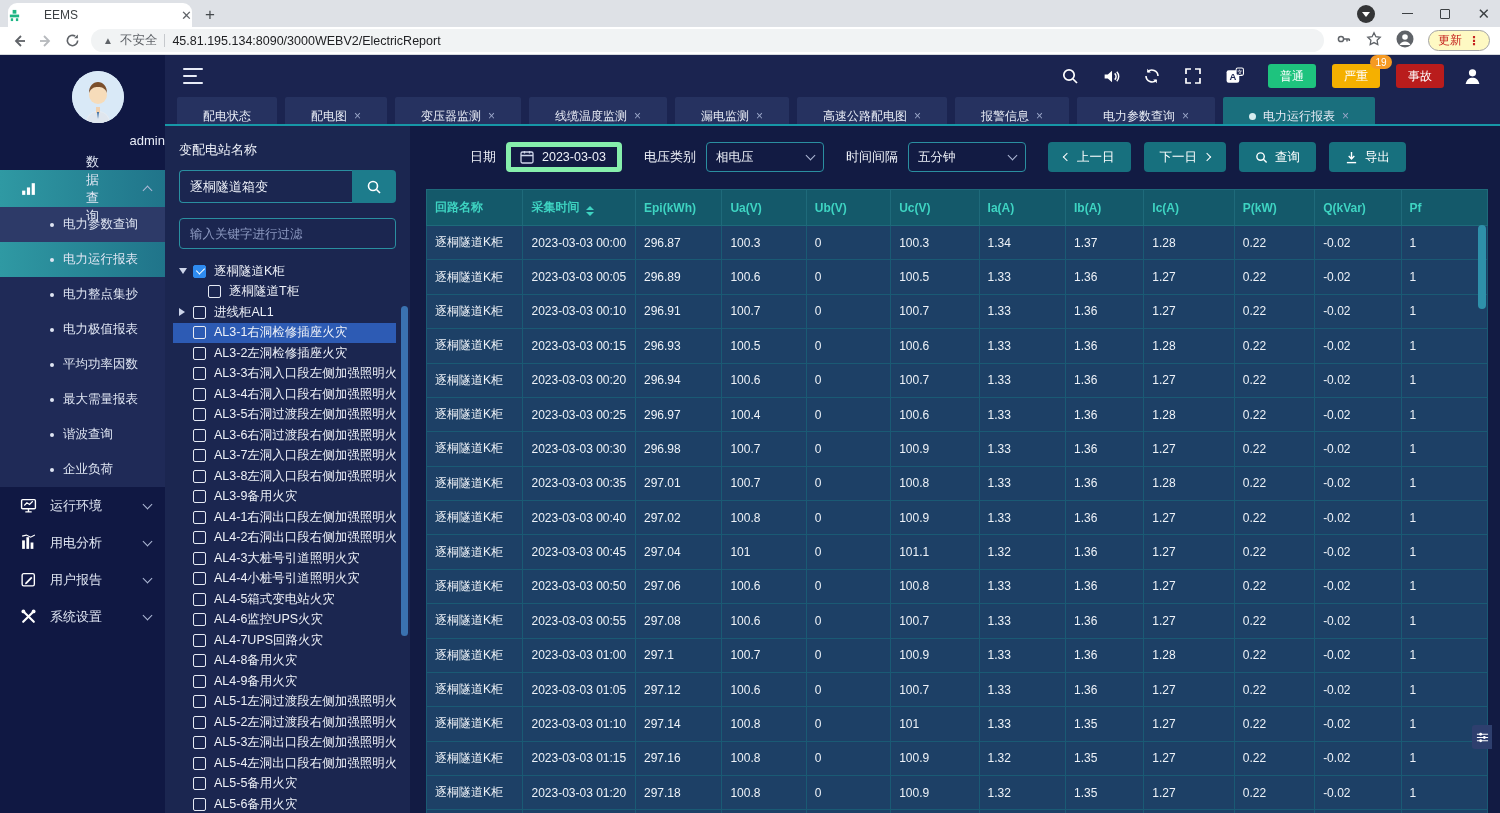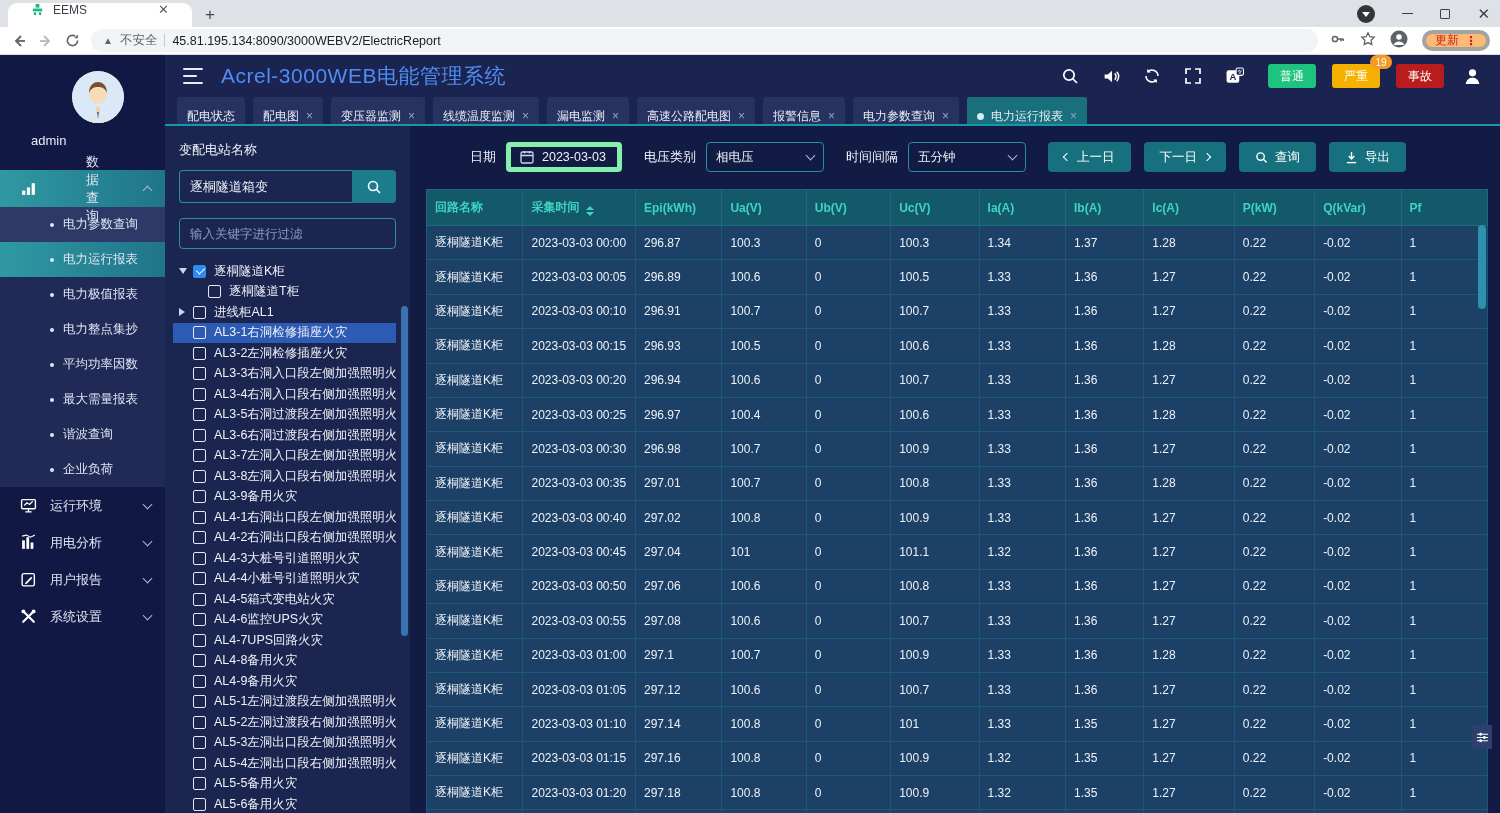--- a/index.html
+++ b/index.html
@@ -1,48 +1,48 @@
 <!DOCTYPE html>
 <html><head>
 <meta charset="utf-8">
 <style>
   * { margin:0; padding:0; box-sizing:border-box; }
   html,body { width:1500px; height:813px; overflow:hidden; font-family:"Liberation Sans","DejaVu Sans",sans-serif; }
   body { background:#121b43; }
 
   
   .tabstrip { height:27px; background:#dee1e6; display:flex; align-items:flex-end; padding-left:8px; position:relative; }
-  .btab { width:184px; height:24px; background:#fff; border-radius:9px 9px 0 0; display:flex; gap:9px; padding:0 23px; font-size:12px; color:#3c4043; }
+  .btab { width:184px; height:24px; background:#fff; border-radius:9px 9px 0 0; display:flex; align-items:center; gap:23px; padding:0 0; font-size:12px; color:#3c4043; }
   .btab .logo { width:13px; height:13px; flex:none; }
   .btab .ttl { flex:1; overflow:hidden; white-space:nowrap; }
   .btab .bclose { color:#5f6368; font-size:13px; line-height:1; cursor:pointer; }
   .newtab { width:24px; height:24px; display:flex; align-items:center; justify-content:center; font-size:17px; color:#45494d; margin-left:6px; }
   .winctl { position:absolute; right:10px; top:0; height:27px; display:flex; align-items:center; gap:27px; }
   .mediabtn { width:18px; height:18px; border-radius:50%; background:#343537; color:#fff; display:flex; align-items:center; justify-content:center; }
   .mediabtn .car { width:0; height:0; border-left:4px solid transparent; border-right:4px solid transparent; border-top:5px solid #fff; margin-top:2px; }
   .wmin { width:11px; height:1.6px; background:#3c4043; }
   .wmax { width:10px; height:10px; border:1.4px solid #3c4043; border-radius:1px; }
   .wclose { font-size:15px; color:#3c4043; line-height:1; }
 
   .navbar { height:28px; background:#fff; display:flex; align-items:center; padding:0 10px; gap:10px; border-bottom:1px solid #d7dade; }
   .navicon { width:17px; height:17px; display:flex; align-items:center; justify-content:center; color:#5f6368; }
   .navicon.dis { color:#b6b9bd; }
   .addr { flex:1; height:23px; background:#f1f3f4; border-radius:12px; display:flex; align-items:center; padding:0 12px; gap:7px; font-size:12.5px; }
   .warn { color:#5f6368; font-size:10px; }
   .insecure { color:#5f6368; }
   .addr .sep { width:1px; height:13px; background:#c6c9cd; }
   .addr .url { color:#202124; }
   .addr-right { display:flex; align-items:center; gap:14px; margin-left:2px; }
-  .update { height:21px; border:4px solid #a3a3a3; background:#fdba74; border-radius:11px; display:flex; align-items:center; gap:6px; padding:0 9px; color:#c5221f; font-size:12px; }
+  .update { height:21px; border:1px solid #a3a3a3; background:#fef9c3; border-radius:11px; display:flex; align-items:center; gap:6px; padding:0 9px; color:#c5221f; font-size:12px; }
   .update .dots { letter-spacing:0; font-weight:bold; }
 
   
   .app { display:flex; height:758px; }
   .sidebar { width:165px; background:#101843; flex:none; display:flex; flex-direction:column; }
-  .user { text-align:left; padding-top:16px;margin-left:31px; }
+  .user { text-align:right; padding-top:16px;margin-left:31px; }
   .avatar { width:52px; height:52px; border-radius:50%; margin:0 auto; background:#d9e9f7; overflow:hidden; }
   .uname { color:#e8ecf7; font-size:13px; margin-top:10px; }
   .menu { margin-top:22px; }
   .menu-item { height:37px; display:flex; align-items:center; padding:0 14px 0 20px; color:#dfe5f2; font-size:13px; cursor:pointer; }
   .menu-item .mico { width:17px; height:17px; margin-right:13px; flex:none; }
   .menu-item .mlabel { flex:1; }
   .chev { width:7px; height:7px; border-right:1.5px solid #aeb9d6; border-bottom:1.5px solid #aeb9d6; transform:rotate(45deg); margin-top:-3px; }
   .chev.up { transform:rotate(-135deg); margin-top:4px; }
   .menu-item.active { background:linear-gradient(90deg,#2f99a3,#20748a);gap:36px; }
   .submenu { background:#1f2a57; }
@@ -58,21 +58,21 @@
   .burger i:nth-child(2){ width:70%; }
   .apptitle { color:#4f8df2; font-size:21px; font-weight:500; letter-spacing:0.5px; }
   .hspacer { flex:1; }
   .hicon { width:20px; height:20px; margin-left:21px; display:flex; align-items:center; justify-content:center; cursor:pointer; }
   .alarms { display:flex; align-items:center; gap:16px; margin-left:24px; }
   .alarm { position:relative; height:24px; min-width:48px; border:none; border-radius:3px; color:#fff; font-size:12px; padding:0 10px; cursor:pointer; font-family:inherit; }
   .alarm .cnt { position:absolute; top:-9px; right:-12px; background:#f59a23; color:#fff; font-size:10px; border-radius:9px; padding:1.5px 5.5px; }
   .usericon { margin-left:18px; }
 
   .tabbar { height:27px; background:#1b2450; display:flex; align-items:flex-start; padding-left:12px; gap:8px; }
-  .wtab { height:38px; background:#263260; border-radius:2px; display:flex; align-items:center; gap:7px; padding:0 10px; color:#e8ecf5; font-size:12px; cursor:pointer; }
+  .wtab { height:38px; background:#263260; border-radius:2px; display:flex; align-items:center; gap:7px; padding:0 26px; color:#e8ecf5; font-size:12px; cursor:pointer; }
   .wtab .tclose { color:#9aa6c8; font-size:12px; line-height:1; }
   .wtab.active { background:#1a6f7d; }
   .wtab .dot { width:7px; height:7px; border-radius:50%; background:#d6ecef; }
   .tealline { height:2px; background:#1797a7; }
 
   
   .content { flex:1; display:flex; background:#121b43; min-height:0; }
   .treepanel { width:245px; flex:none; background:#1b2650; position:relative; padding:15px 14px 0 14px; }
   .tp-label { color:#eef1f8; font-size:13px; margin-bottom:11px; }
   .searchrow { display:flex; height:33px; margin-bottom:15px; }
@@ -215,25 +215,25 @@
           <div class="sub-item highlight">
             <span class="bullet"></span>
             <span>电力参数查询</span>
           </div>
           <div class="sub-item selected">
             <span class="bullet"></span>
             <span>电力运行报表</span>
           </div>
           <div class="sub-item">
             <span class="bullet"></span>
-            <span>电力极值报表</span>
+            <span>电力整点集抄</span>
           </div>
           <div class="sub-item">
             <span class="bullet"></span>
-            <span>电力整点集抄</span>
+            <span>电力极值报表</span>
           </div>
           <div class="sub-item">
             <span class="bullet"></span>
             <span>平均功率因数</span>
           </div>
           <div class="sub-item">
             <span class="bullet"></span>
             <span>最大需量报表</span>
           </div>
           <div class="sub-item">
@@ -285,21 +285,20 @@
       </nav>
   </aside>
 
   <div class="rightcol">
     <header class="appheader">
       <span class="burger">
           <i></i>
           <i></i>
           <i></i>
         </span>
-      <span class="apptitle">Acrel-3000WEB电能管理系统</span>
       <span class="hspacer"></span>
       <span class="hicon">
           <svg width="18" height="18" viewBox="0 0 18 18">
             <circle cx="8" cy="8" r="5.2" fill="none" stroke="#fff" stroke-width="1.7"></circle>
             <path d="M12 12l4 4" stroke="#fff" stroke-width="1.7"></path>
           </svg>
         </span>
       <span class="hicon">
           <svg width="19" height="19" viewBox="0 0 18 18">
             <path d="M2.5 7v4h3l4 3.5v-11L5.5 7z" fill="#fff"></path>

